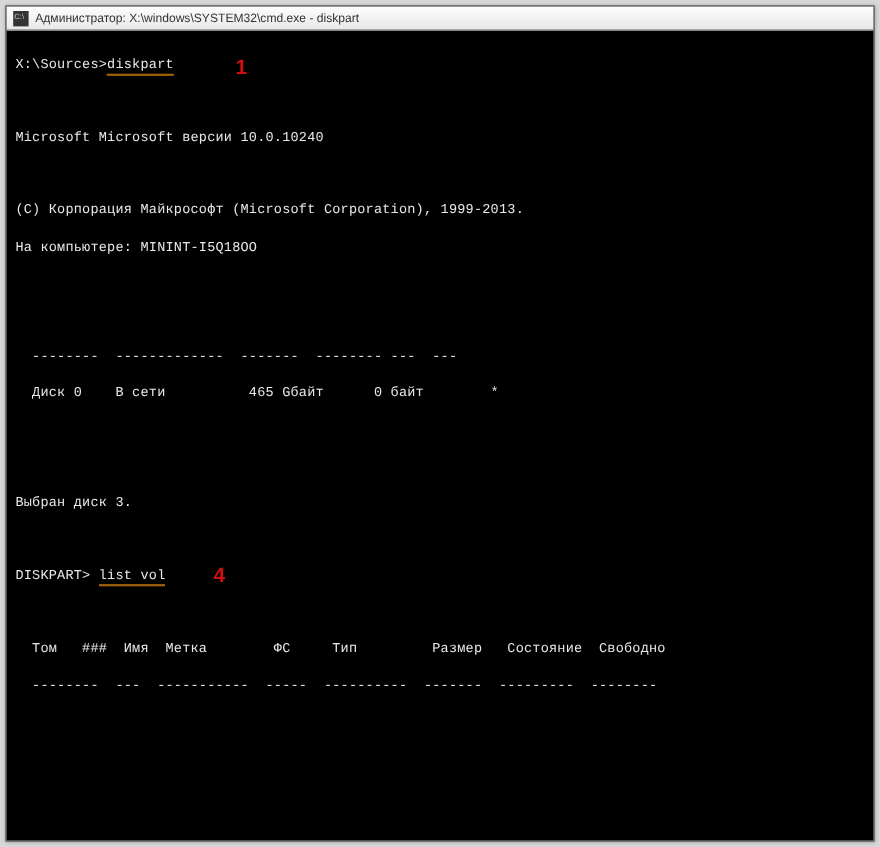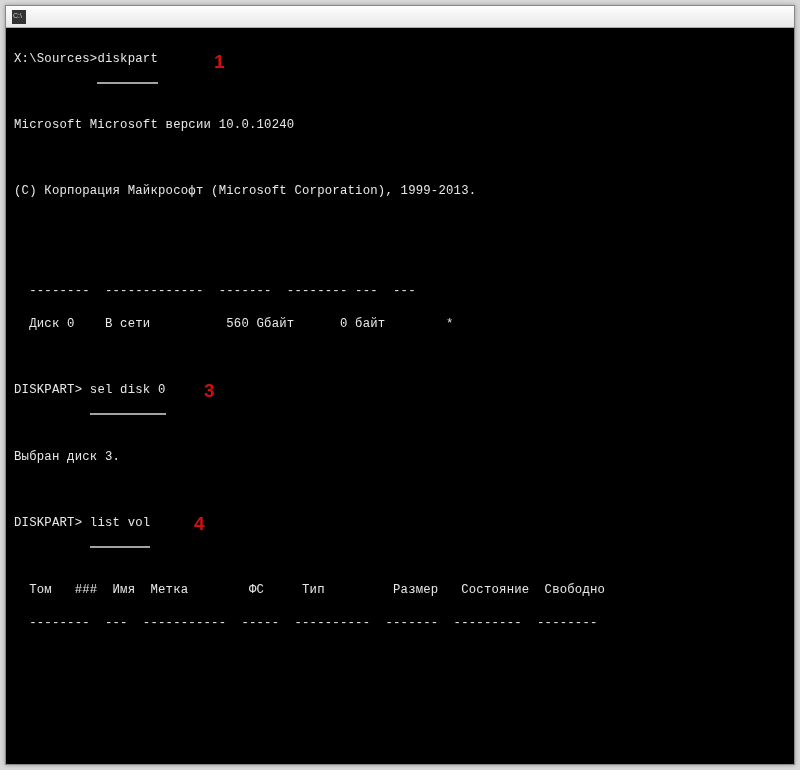--- a/index.html
+++ b/index.html
@@ -46,52 +46,53 @@
   }
   .terminal {
     padding: 6px 8px;
     color: #e8e8e8;
     font-size: 12.3px;
     line-height: 1.35;
     white-space: pre;
     letter-spacing: 0.2px;
   }
   .line { display: block; position: relative; }
-  .underline { border-bottom: 2px solid #a3a3a3; padding-bottom: 16px; }
+  .underline { border-bottom: 2px solid #a16207; padding-bottom: 1px; }
   .annotation {
     position: absolute;
     color: #d01010;
     font-family: Arial, sans-serif;
     font-weight: bold;
     font-size: 19px;
     z-index: 10;
     text-shadow: 0 0 1px rgba(0,0,0,0.5);
   }
 </style>
 </head>
 <body>
 
 <div class="window">
 
   <div class="titlebar">
     <span class="icon"></span>
+    <span>Администратор: X:\windows\SYSTEM32\cmd.exe - diskpart</span>
   </div>
 
   <div class="terminal">
 <span class="line"><span>X:\Sources&gt;</span><span class="underline">diskpart</span><span class="annotation" style="left:200px;top:-2px">1</span></span>
 <span class="line"> </span>
 <span class="line">Microsoft Microsoft версии 10.0.10240</span>
 <span class="line"> </span>
 <span class="line">(C) Корпорация Майкрософт (Microsoft Corporation), 1999-2013.</span>
+<span class="line">На компьютере: MININT-I5Q18OO</span>
 <span class="line"> </span>
 <span class="line"> </span>
 <span class="line">  --------  -------------  -------  -------- ---  ---</span>
-<span class="line">  Диск 0    В сети          560 Gбайт      0 байт        *</span>
+<span class="line">  Диск 0    В сети          465 Gбайт      0 байт        *</span>
 <span class="line"> </span>
-<span class="line"><span>DISKPART&gt; </span><span class="underline">sel disk 0</span><span class="annotation" style="left:190px;top:-4px">3</span></span>
 <span class="line"> </span>
 <span class="line">Выбран диск 3.</span>
 <span class="line"> </span>
 <span class="line"><span>DISKPART&gt; </span><span class="underline">list vol</span><span class="annotation" style="left:180px;top:-4px">4</span></span>
 <span class="line"> </span>
 <span class="line">  Том   ###  Имя  Метка        ФС     Тип         Размер   Состояние  Свободно</span>
 <span class="line">  --------  ---  -----------  -----  ----------  -------  ---------  --------</span>
 
 
 

